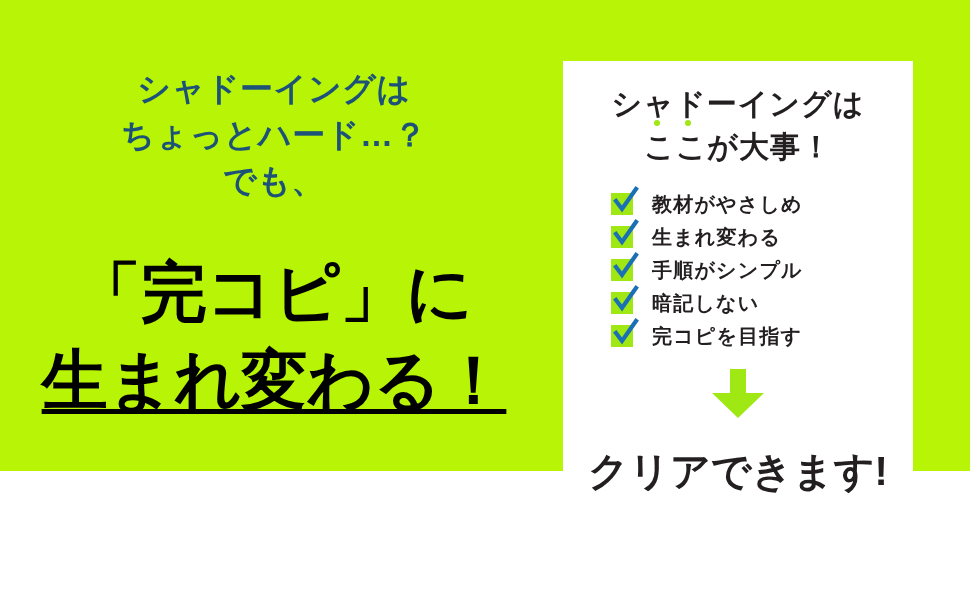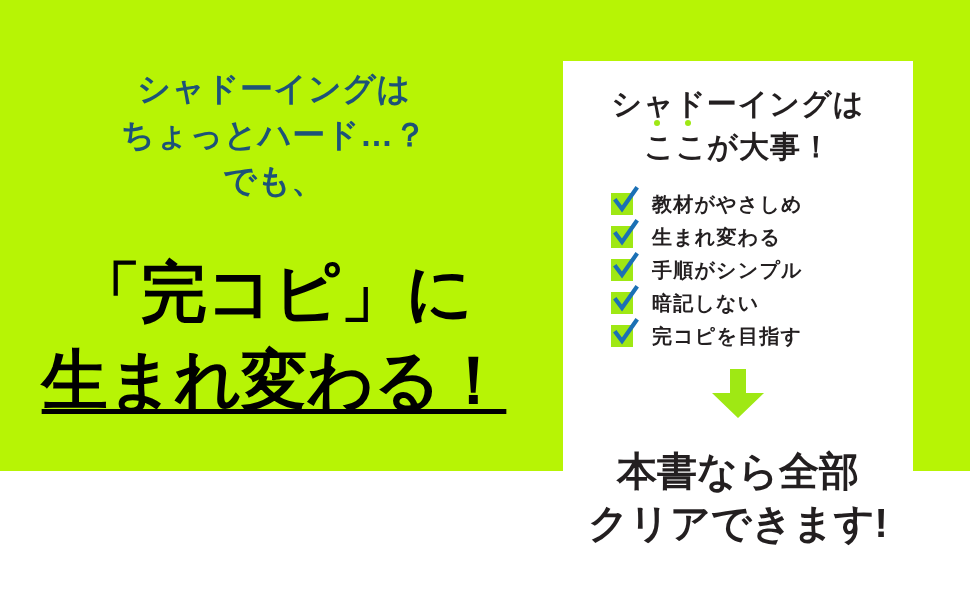--- a/index.html
+++ b/index.html
@@ -248,19 +248,18 @@
       </li>
     </ul>
 
     <div id="down-arrow">
       <svg width="56" height="50" viewBox="0 0 56 50" xmlns="http://www.w3.org/2000/svg" aria-hidden="true">
         <path d="M20 0 H36 V24 H54 L28 49 L2 24 H20 Z" fill="#9fe814"></path>
       </svg>
     </div>
 
     <div id="panel-conclusion">
-      <span class="conclusion-line">本書なら全部</span>
       <span class="conclusion-line">クリアできます!</span>
     </div>
 
   </div>
 
 </div>
 
 </body></html>

